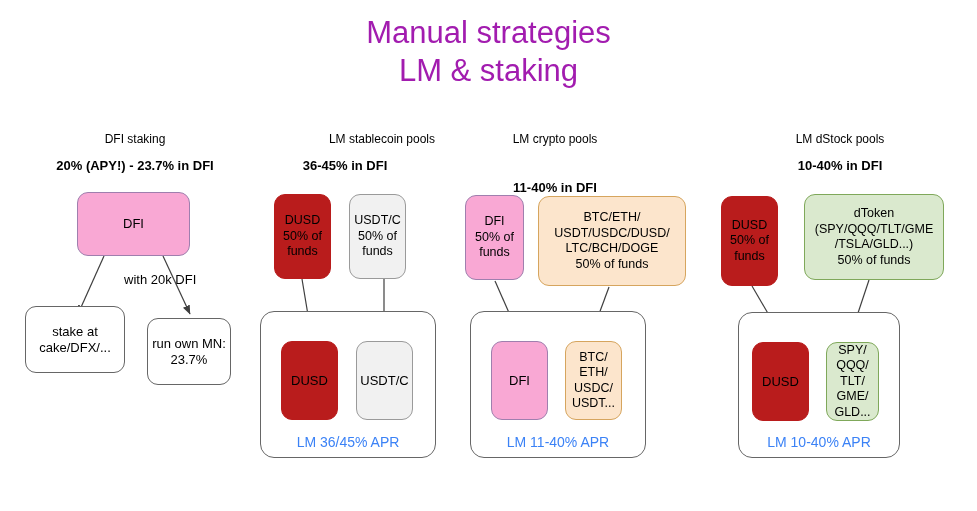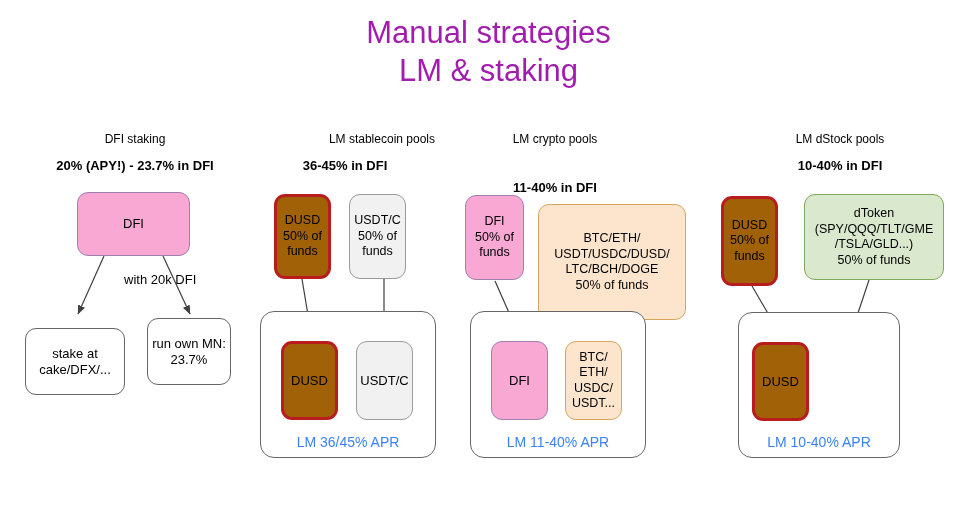--- a/index.html
+++ b/index.html
@@ -69,21 +69,21 @@
     text-align: center;
     border-radius: 11px;
     font-size: 13px;
     line-height: 16px;
     white-space: pre-line;
     padding: 2px;
   }
   .node.small { font-size: 12.5px; line-height: 15.5px; }
 
   .n-purple { background: #f9a8d4; border: 1px solid #9f7fae; }
-  .n-blue   { background: #a16207; border: 3px solid #b91c1c; }
+  .n-blue   { background: #b91c1c; border: 1px solid #b91c1c; }
   .n-gray   { background: #f1f1f1; border: 1px solid #9a9a9a; }
   .n-orange { background: #fce5cc; border: 1px solid #d6a55e; }
   .n-green  { background: #dae9ce; border: 1px solid #7fa85a; }
   .n-white  { background: #ffffff; border: 1px solid #666666; }
 
   
   .pool {
     position: absolute;
     box-sizing: border-box;
     background: #ffffff;
@@ -142,21 +142,21 @@
     <path d="M869,280 L851,334" stroke="#3f3f3f" stroke-width="1.2" fill="none" marker-end="url(#ah)"></path>
   </svg>
 
   <div class="col-head" style="left:30px; top:132px; width:210px;">DFI staking</div>
   <div class="col-sub" style="left:20px; top:158px; width:230px;">20% (APY!) - 23.7% in DFI</div>
 
   <div class="node n-purple" style="left:77px; top:192px; width:113px; height:64px;">DFI</div>
 
   <div class="edge-label" style="left:124px; top:272px;">with 20k DFI</div>
 
-  <div class="node n-white" style="left:25px; top:328px; width:100px; height:67px;">stake at
+  <div class="node n-white" style="left:25px; top:306px; width:100px; height:67px;">stake at
 cake/DFX/...</div>
   <div class="node n-white" style="left:147px; top:318px; width:84px; height:67px;">run own MN:
 23.7%</div>
 
   <div class="col-head" style="left:255px; top:132px; width:180px;text-align:right;">LM stablecoin pools</div>
   <div class="col-sub" style="left:255px; top:158px; width:180px;">36-45% in DFI</div>
 
   <div class="node n-blue small" style="left:274px; top:194px; width:57px; height:85px;">DUSD
 50% of
 funds</div>
@@ -169,21 +169,21 @@
   </div>
   <div class="node n-blue" style="left:281px; top:341px; width:57px; height:79px;">DUSD</div>
   <div class="node n-gray" style="left:356px; top:341px; width:57px; height:79px;">USDT/C</div>
 
   <div class="col-head" style="left:465px; top:132px; width:180px;">LM crypto pools</div>
   <div class="col-sub" style="left:465px; top:158px; width:180px;margin-top:22px;">11-40% in DFI</div>
 
   <div class="node n-purple small" style="left:465px; top:195px; width:59px; height:85px;">DFI
 50% of
 funds</div>
-  <div class="node n-orange small" style="left:538px; top:204px; width:148px; height:116px;">BTC/ETH/
+  <div class="node n-orange small" style="left:538px; top:196px; width:148px; height:90px;">BTC/ETH/
 USDT/USDC/DUSD/
 LTC/BCH/DOGE
 50% of funds</div>
 
   <div class="pool" style="left:470px; top:311px; width:176px; height:147px;">
     <div class="pool-label">LM 11-40% APR</div>
   </div>
   <div class="node n-purple" style="left:491px; top:341px; width:57px; height:79px;">DFI</div>
   <div class="node n-orange small" style="left:565px; top:341px; width:57px; height:79px;">BTC/
 ETH/
@@ -198,14 +198,19 @@
 funds</div>
   <div class="node n-green small" style="left:804px; top:194px; width:140px; height:86px;">dToken
 (SPY/QQQ/TLT/GME
 /TSLA/GLD...)
 50% of funds</div>
 
   <div class="pool" style="left:738px; top:312px; width:162px; height:146px;">
     <div class="pool-label">LM 10-40% APR</div>
   </div>
   <div class="node n-blue" style="left:752px; top:342px; width:57px; height:79px;">DUSD</div>
+  <div class="node n-green small" style="left:826px; top:342px; width:53px; height:79px;">SPY/
+QQQ/
+TLT/
+GME/
+GLD...</div>
 
 </div>
 
 </body></html>

